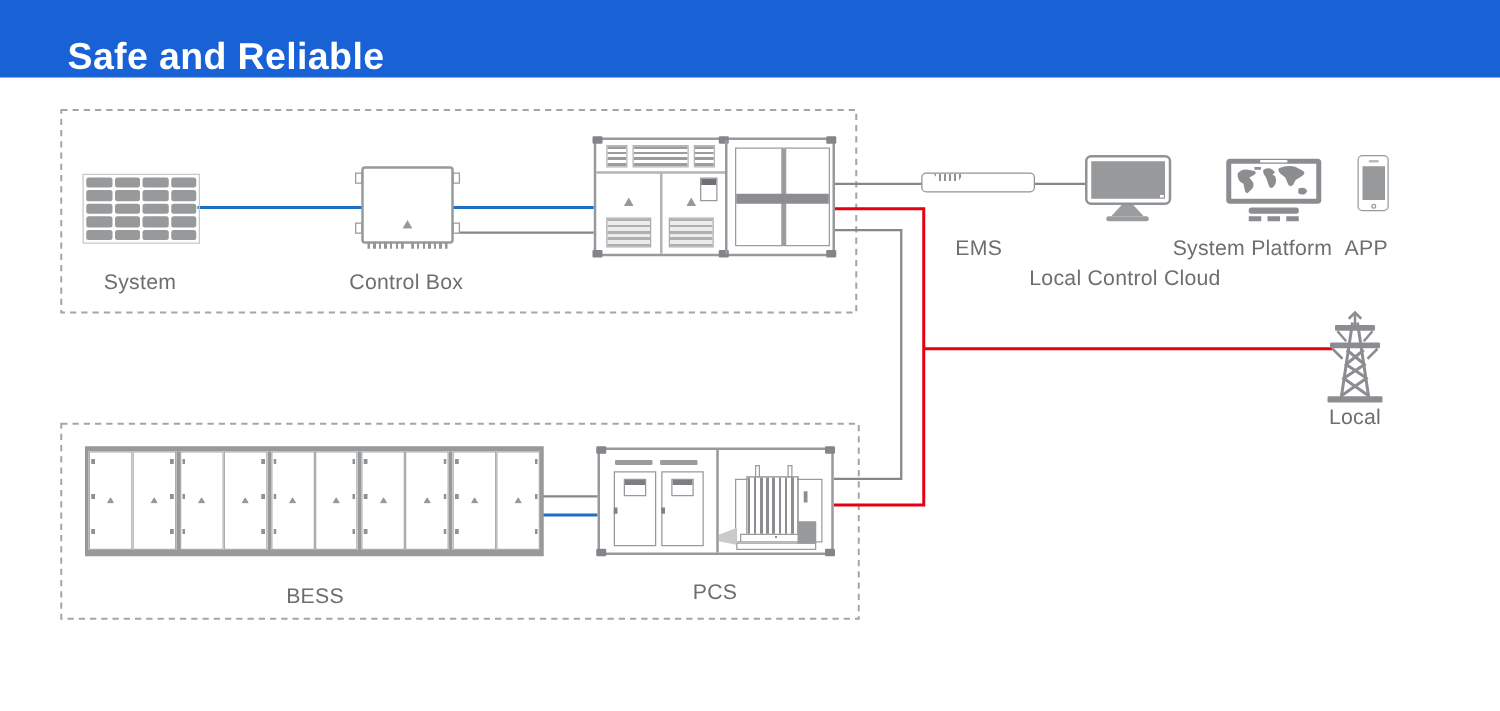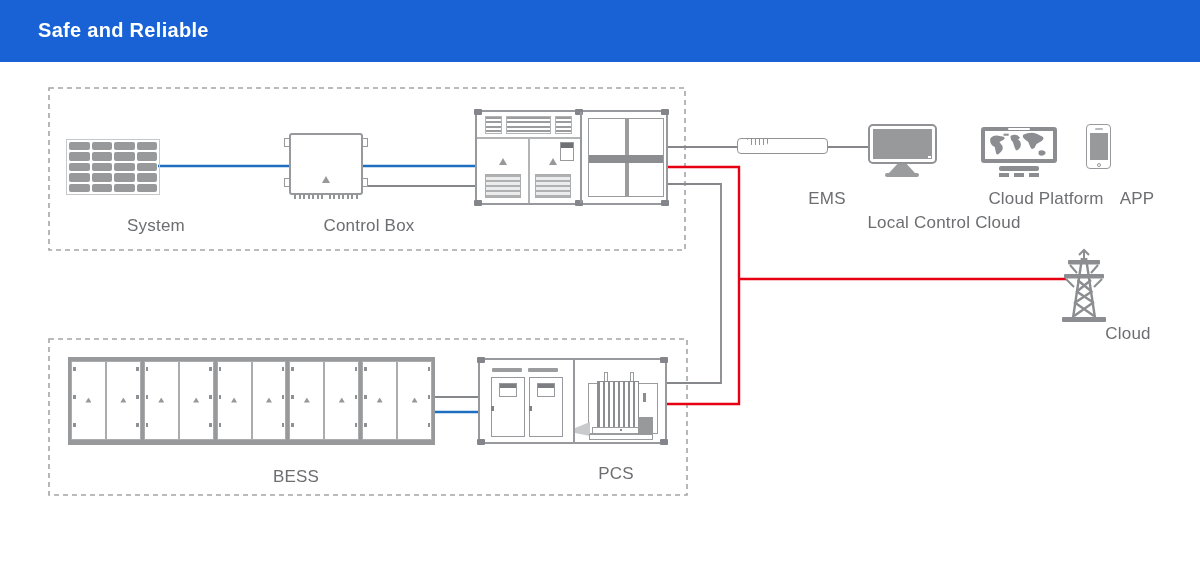--- a/index.html
+++ b/index.html
@@ -1,30 +1,30 @@
 <!DOCTYPE html>
 <html><head>
 <meta charset="utf-8">
 <style>
   html,body{margin:0;padding:0;background:#fff;}
   .stage{position:relative;width:1200px;height:569px;background:#fff;overflow:hidden;
          font-family:"Liberation Sans",sans-serif;}
   
   .banner{position:absolute;left:0;top:0;width:1200px;height:62px;background:#1962d5;}
-  .banner h1{margin:0;padding:0 0 0 38px;line-height:60px;font-size:20px;font-weight:700;
+  .banner h1{margin:16px;padding:0 0 0 38px;line-height:60px;font-size:30px;font-weight:700;
              color:#ffffff;letter-spacing:.3px;}
   
   svg.wires{position:absolute;left:0;top:0;width:1200px;height:569px;}
   .dash{fill:none;stroke:#a3a5a8;stroke-width:1.6;stroke-dasharray:5 4;}
   g.comm path{fill:none;stroke:#85878a;stroke-width:1.8;}
   g.dc path{fill:none;stroke:#1e6fbf;stroke-width:2.4;}
   g.ac path{fill:none;stroke:#e60012;stroke-width:2.4;}
   
   .abs{position:absolute;}
-  .lbl{position:absolute;color:#6d6e71;font-size:17px;text-align:center;letter-spacing:.2px;white-space:nowrap;padding-left:44px;}
+  .lbl{position:absolute;color:#6d6e71;font-size:17px;text-align:center;letter-spacing:.2px;white-space:nowrap;}
   .cap{position:absolute;width:8px;height:6px;background:#83858a;border-radius:1px;}
   
   .module{left:66px;top:139px;width:94px;height:56px;border:1px solid #c6c8ca;padding:2px;
           display:grid;grid-template-columns:repeat(4,1fr);grid-template-rows:repeat(5,1fr);gap:2px;box-sizing:border-box;}
   .module i{background:#98999b;border-radius:2px;}
   
   .combiner{left:289px;top:133px;width:74px;height:62px;}
   .combiner .box{position:absolute;left:0;top:0;right:0;bottom:0;background:#fff;
                  border:2px solid #97999c;border-radius:3px;box-sizing:border-box;}
   .combiner .ear{position:absolute;width:6px;height:9px;background:#fff;border:1.5px solid #97999c;box-sizing:border-box;}
@@ -304,20 +304,20 @@
     <span class="tx-funnel"></span>
     <span class="tx-base1"></span>
     <span class="tx-base2"></span>
     <span class="tx-block"></span>
   </div>
 
   <div class="lbl" style="left:52px;top:216px;width:120px">System</div>
   <div class="lbl" style="left:235px;top:216px;width:180px">Control Box</div>
   <div class="lbl" style="left:723px;top:189px;width:120px">EMS</div>
   <div class="lbl" style="left:800px;top:213px;width:200px">Local Control Cloud</div>
-  <div class="lbl" style="left:932px;top:189px;width:140px">Cloud Platform</div>
+  <div class="lbl" style="left:932px;top:189px;width:140px">System Platform</div>
   <div class="lbl" style="left:1053px;top:189px;width:80px">APP</div>
-  <div class="lbl" style="left:1044px;top:324px;width:80px">Cloud</div>
+  <div class="lbl" style="left:1044px;top:324px;width:80px">Local</div>
   <div class="lbl" style="left:192px;top:467px;width:120px">BESS</div>
   <div class="lbl" style="left:512px;top:464px;width:120px">PCS</div>
 
 
 </div>
 
 </body></html>

